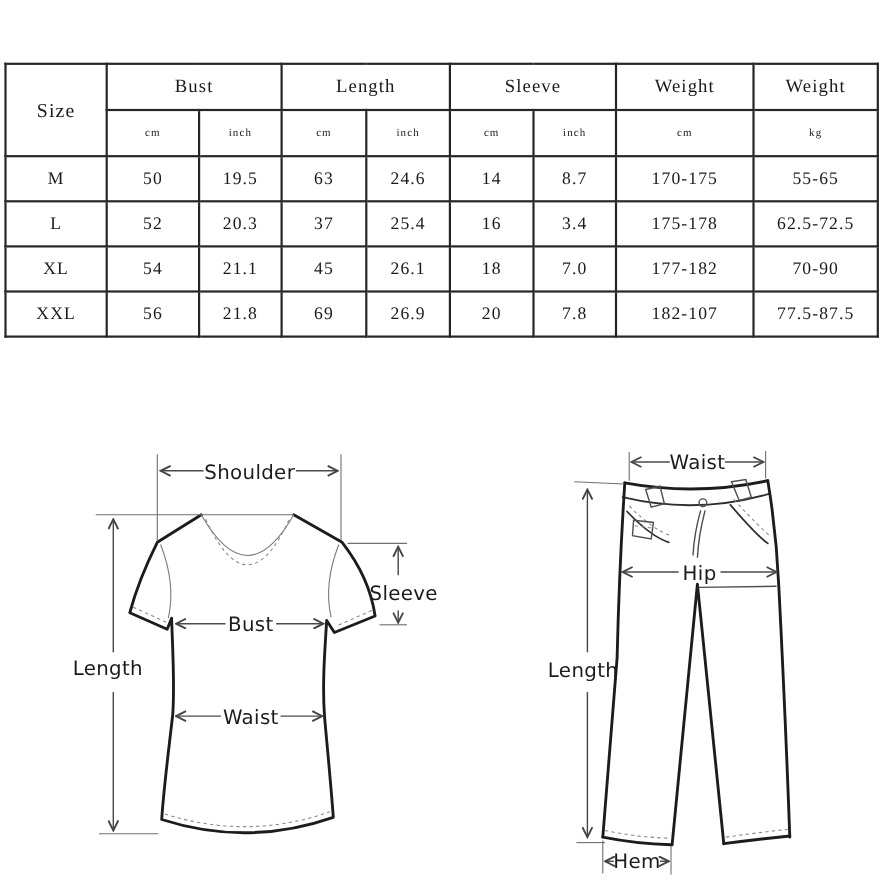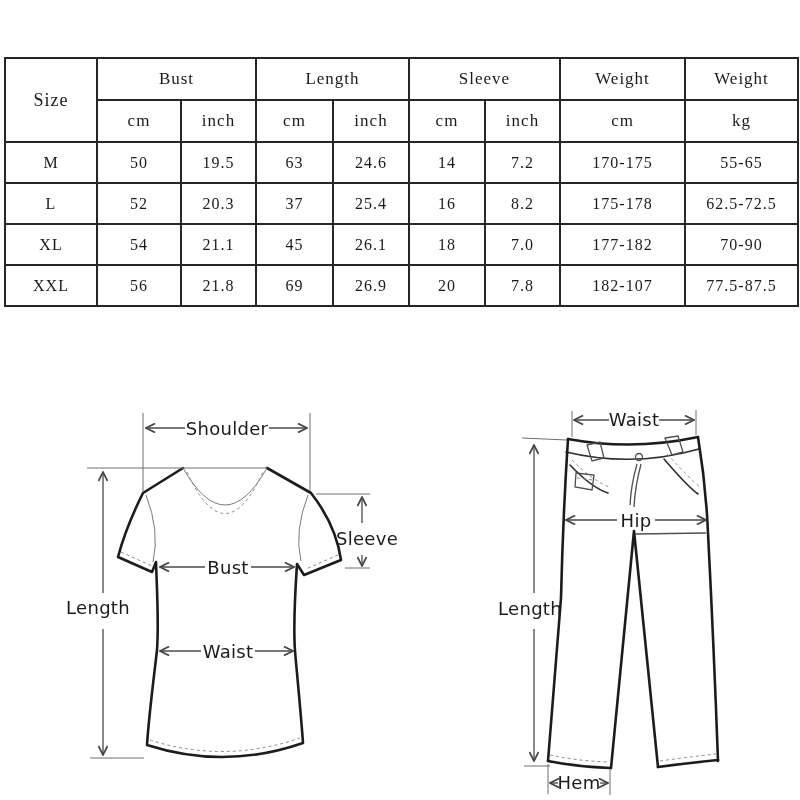--- a/index.html
+++ b/index.html
@@ -5,21 +5,21 @@
   html,body{margin:0;padding:0;background:#ffffff;}
   .page{position:relative;width:800px;height:800px;background:#ffffff;overflow:hidden;
         font-family:"Liberation Serif","DejaVu Serif",serif;color:#1a1a1a;}
   
   table.size-table{position:absolute;left:4px;top:57px;width:793px;
         border-collapse:collapse;table-layout:fixed;}
   .size-table th,.size-table td{border:2px solid #262626;text-align:center;
         vertical-align:middle;padding:0;font-weight:normal;color:#1a1a1a;}
   .size-table th.group{font-size:17px;height:40px;letter-spacing:1px;}
   .size-table th.size-head{font-size:18px;letter-spacing:1px;}
-  .size-table td.unit{font-size:17px;height:40px;letter-spacing:1px;}
+  .size-table td.unit{font-size:10px;height:40px;letter-spacing:1px;}
   .size-table td.val{font-size:16px;height:39px;letter-spacing:1px;}
   
   svg.diagram{position:absolute;}
   svg .outline{fill:none;stroke:#1c1c1c;stroke-width:2.6;stroke-linejoin:round;stroke-linecap:round;}
   svg .med{fill:none;stroke:#2e2e2e;stroke-width:1.6;stroke-linejoin:round;stroke-linecap:round;}
   svg .thin{fill:none;stroke:#7a7a7a;stroke-width:1;}
   svg .thin2{fill:none;stroke:#4f4f4f;stroke-width:1.3;}
   svg .dash{fill:none;stroke:#8a8a8a;stroke-width:1;stroke-dasharray:3 3;}
   svg .dim{fill:none;stroke:#4a4a4a;stroke-width:1.3;}
   svg .guide{fill:none;stroke:#6f6f6f;stroke-width:1;}
@@ -62,32 +62,32 @@
       <td class="unit">cm</td>
       <td class="unit">kg</td>
     </tr>
     <tr>
       <td class="val">M</td>
       <td class="val">50</td>
       <td class="val">19.5</td>
       <td class="val">63</td>
       <td class="val">24.6</td>
       <td class="val">14</td>
-      <td class="val">7.2</td>
+      <td class="val">8.7</td>
       <td class="val">170-175</td>
       <td class="val">55-65</td>
     </tr>
     <tr>
       <td class="val">L</td>
       <td class="val">52</td>
       <td class="val">20.3</td>
       <td class="val">37</td>
       <td class="val">25.4</td>
       <td class="val">16</td>
-      <td class="val">8.2</td>
+      <td class="val">3.4</td>
       <td class="val">175-178</td>
       <td class="val">62.5-72.5</td>
     </tr>
     <tr>
       <td class="val">XL</td>
       <td class="val">54</td>
       <td class="val">21.1</td>
       <td class="val">45</td>
       <td class="val">26.1</td>
       <td class="val">18</td>

